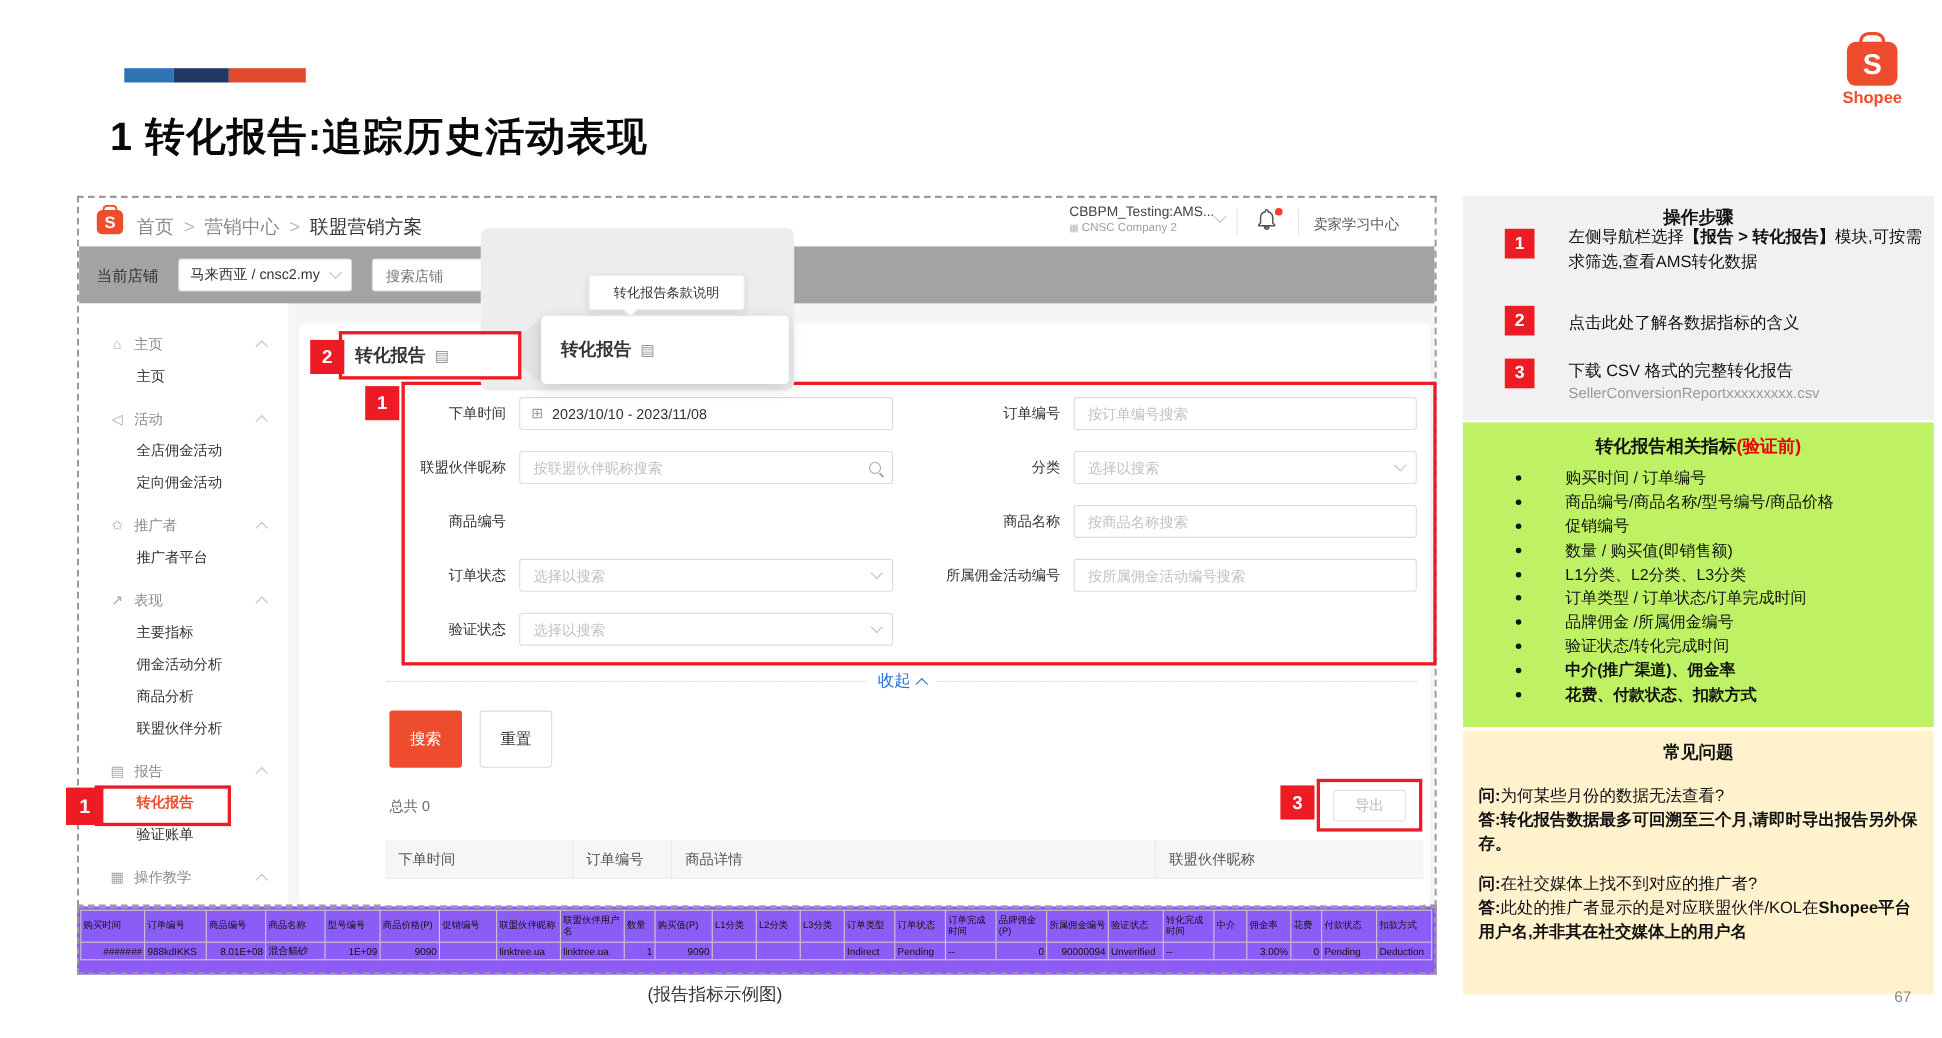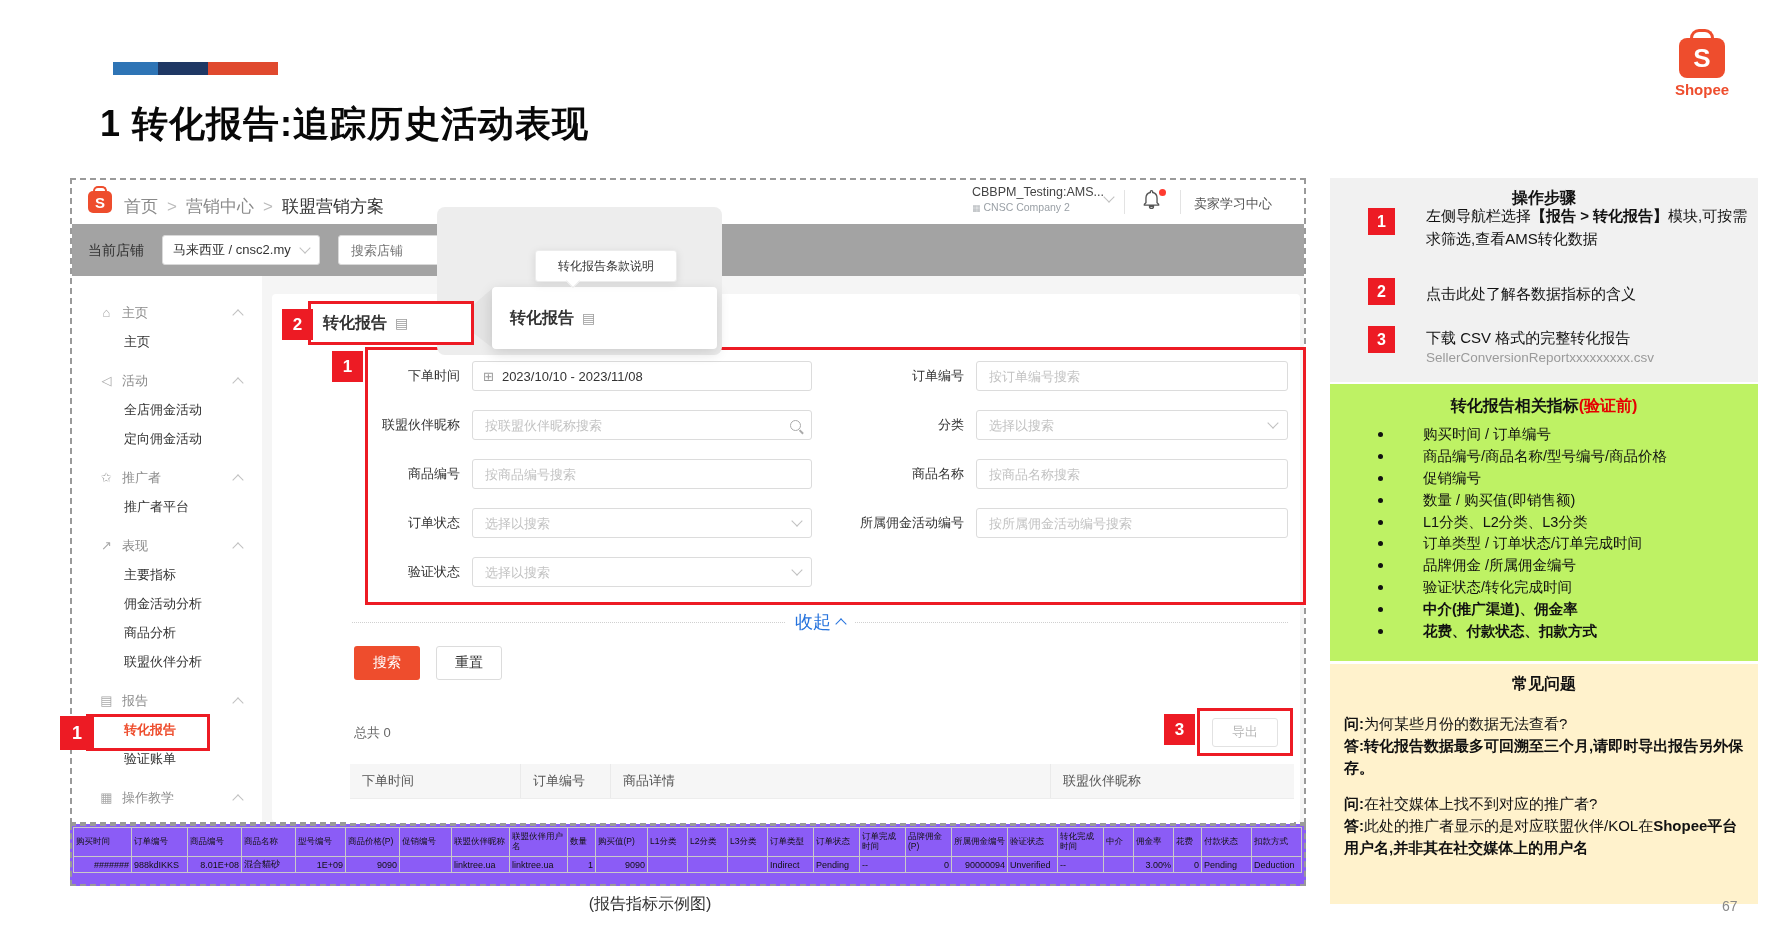--- a/index.html
+++ b/index.html
@@ -105,23 +105,23 @@
 .fin input{border:none;outline:none;flex:1;font-size:13px;color:#333;background:transparent;min-width:0;
   font-family:"Liberation Sans","DejaVu Sans",sans-serif}
 .fin input::placeholder{color:#c2c2c2}
 .ficon{color:#9a9a9a;font-size:13px;margin-right:8px}
 .fval{font-size:13px;color:#333;white-space:nowrap}
 .mag{position:relative;width:9px;height:9px;border:1.5px solid #aaa;border-radius:50%;flex:none;margin-left:6px}
 .mag:after{content:"";position:absolute;right:-4px;bottom:-3px;width:5px;height:1.5px;background:#aaa;transform:rotate(45deg)}
 
 .collapse{position:absolute;left:80px;right:12px;top:316px;display:flex;align-items:center;gap:10px}
 .dotline{flex:1;border-top:1px dotted #d0d0d0}
-.coltxt{color:#2673DD;font-size:18px;display:flex;align-items:center;gap:6px}
-
-.btn{position:absolute;height:34px;border-radius:3px;font-size:14px;display:flex;align-items:center;justify-content:center;box-sizing:border-box}
+.coltxt{color:#2673DD;font-size:15px;display:flex;align-items:center;gap:6px}
+
+.btn{position:absolute;height:52px;border-radius:3px;font-size:14px;display:flex;align-items:center;justify-content:center;box-sizing:border-box}
 .btn-search{left:82px;top:352px;width:66px;background:#EE4D2D;color:#fff}
 .btn-reset{left:164px;top:352px;width:66px;background:#fff;border:1px solid #dcdcdc;color:#333}
 .total{position:absolute;left:82px;top:430px;font-size:13px;color:#666}
 
 .badge3{position:absolute;left:892px;top:420px;width:31px;height:31px;font-size:17px;z-index:3}
 .exportbox{position:absolute;left:925px;top:414px;width:90px;height:42px;border:3px solid #ED1B24;
   display:flex;align-items:center;justify-content:center;box-sizing:content-box;background:#fff}
 .btn-export{width:64px;height:27px;border:1px solid #e2e2e2;border-radius:3px;color:#b8b8b8;font-size:13px;
   display:flex;align-items:center;justify-content:center}
 
@@ -294,23 +294,20 @@
             <span class="mag"></span>
           </div>
           <span class="flab r">分类</span>
           <div class="fin r">
             <input placeholder="选择以搜索" style="">
             <span class="chev down"></span>
           </div>
         </div>
         <div class="frow" style="top:109px">
           <span class="flab l">商品编号</span>
-          <div class="fin l">
-            <input placeholder="按商品编号搜索" style="">
-          </div>
           <span class="flab r">商品名称</span>
           <div class="fin r">
             <input placeholder="按商品名称搜索" style="">
           </div>
         </div>
         <div class="frow" style="top:158px">
           <span class="flab l">订单状态</span>
           <div class="fin l">
             <input placeholder="选择以搜索" style="">
             <span class="chev down"></span>

